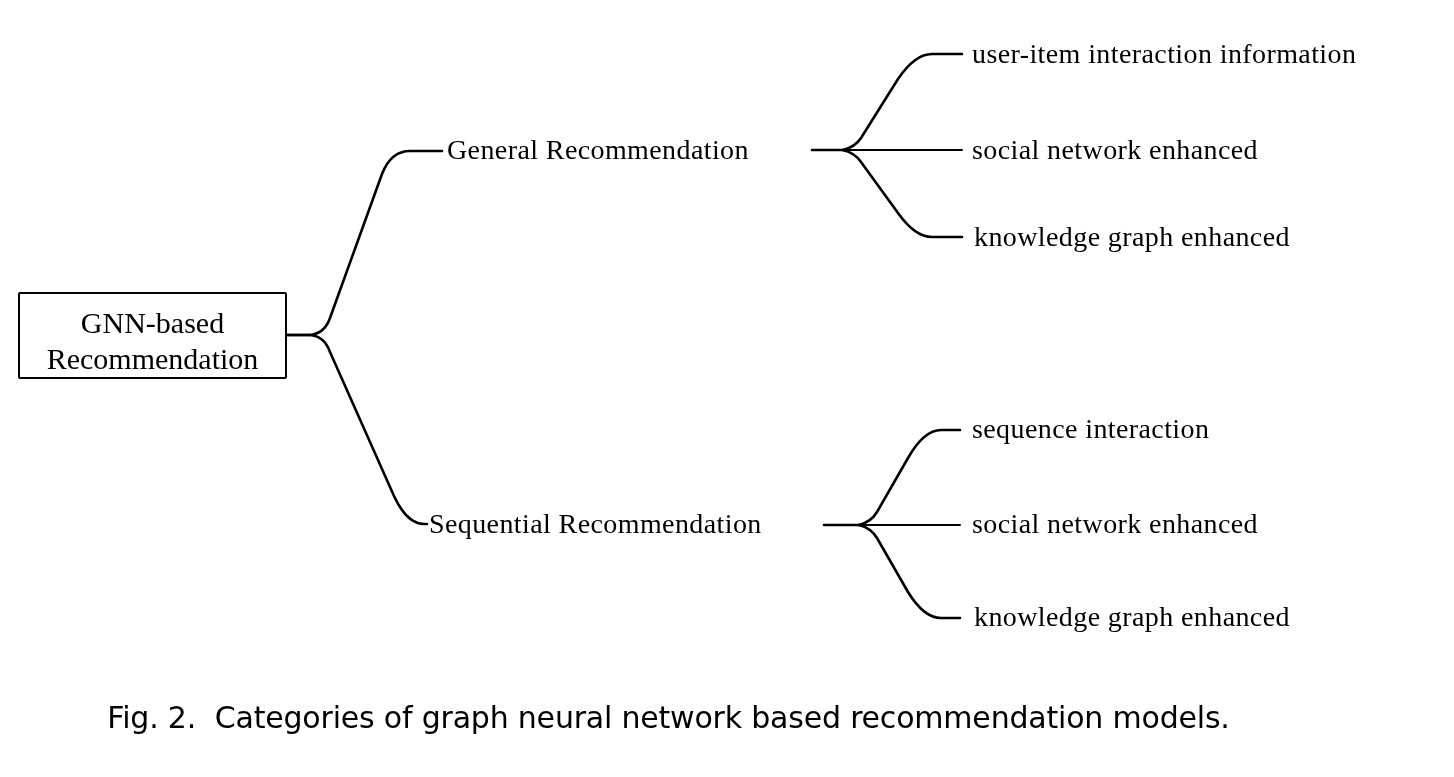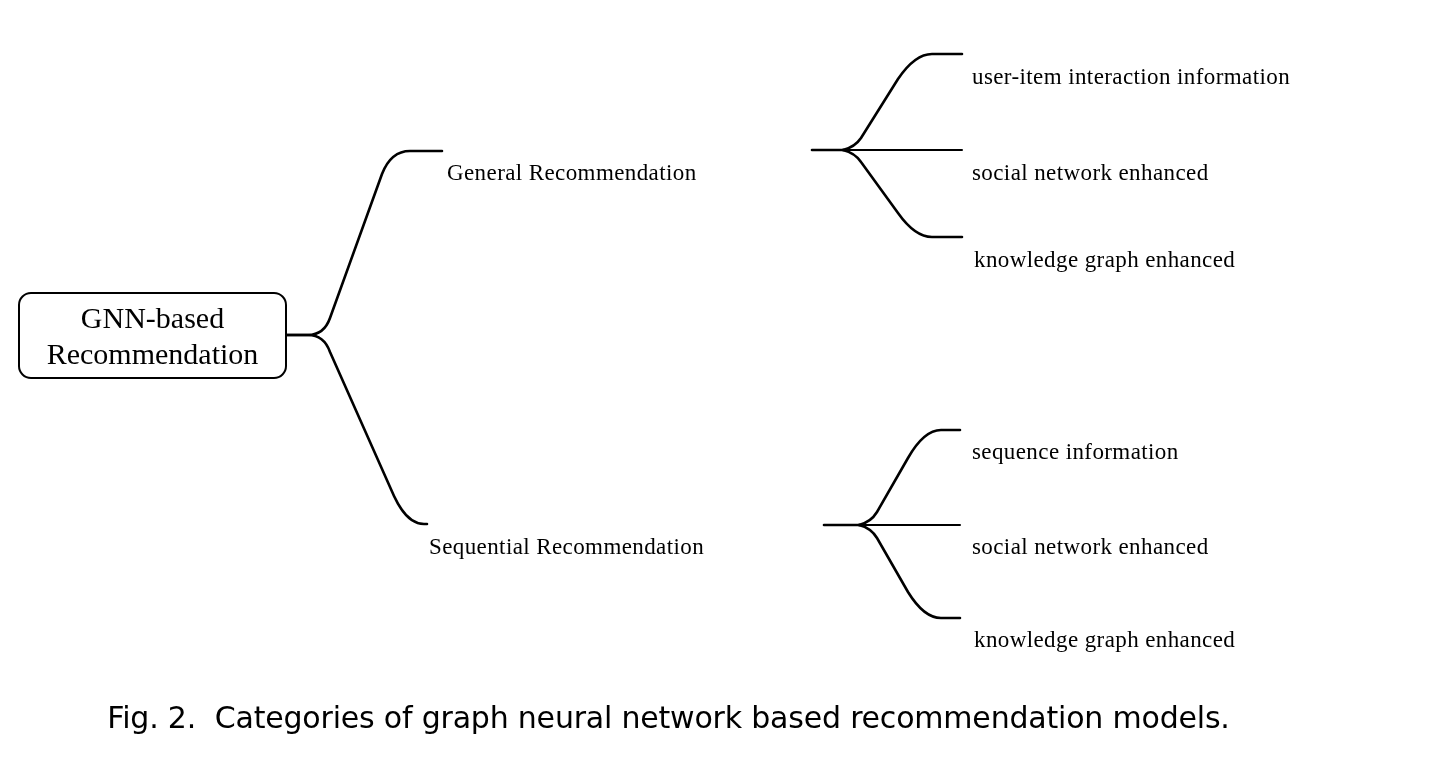--- a/index.html
+++ b/index.html
@@ -30,36 +30,35 @@
   .edge-main { stroke-width: 2.6px; }
   .edge-mid  { stroke-width: 2.0px; }
   .root-box {
     position: absolute;
     left: 18px;
     top: 292px;
     width: 269px;
     height: 87px;
     box-sizing: border-box;
     border: 2.4px solid #000000;
-    border-radius: 13px;
+    border-radius: 2px;
     display: flex;
-    align-items: center;
+    align-items: flex-end;
     justify-content: center;
     text-align: center;
     font-size: 30px;
     line-height: 36px;
     padding: 0 8px;
   }
   .node-label {
     position: absolute;
     transform: translateY(-52%);
     white-space: nowrap;
-    font-size: 23px;
+    font-size: 28px;
     letter-spacing: 0.4px;
-    margin-top: 23px;
   }
   .caption {
     position: absolute;
     left: 0;
     top: 700px;
     width: 1337px;
     text-align: center;
     font-family: "DejaVu Sans", "Liberation Sans", sans-serif;
     font-size: 30px;
     letter-spacing: -0.2px;
@@ -95,21 +94,21 @@
   <div class="node-label" style="left:429px; top:525px;">Sequential Recommendation</div>
 
   <div class="node-label" style="left:447px; top:151px;">General Recommendation</div>
 
   <div class="node-label" style="left:972px; top:55px;">user-item interaction information</div>
 
   <div class="node-label" style="left:972px; top:151px;">social network enhanced</div>
 
   <div class="node-label" style="left:974px; top:238px;">knowledge graph enhanced</div>
 
-  <div class="node-label" style="left:972px; top:430px;">sequence information</div>
+  <div class="node-label" style="left:972px; top:430px;">sequence interaction</div>
 
   <div class="node-label" style="left:972px; top:525px;">social network enhanced</div>
 
   <div class="node-label" style="left:974px; top:618px;">knowledge graph enhanced</div>
 
   <div class="caption">Fig. 2.  Categories of graph neural network based recommendation models.</div>
 
 </div>
 
 </body></html>

